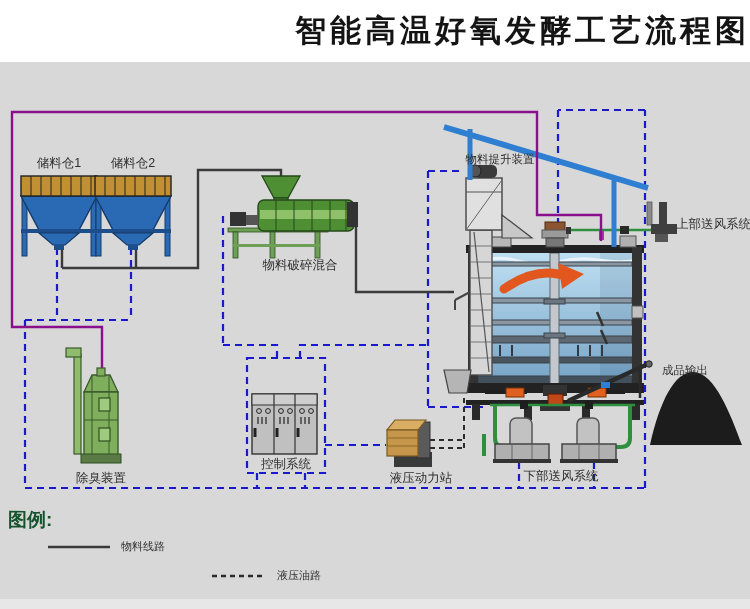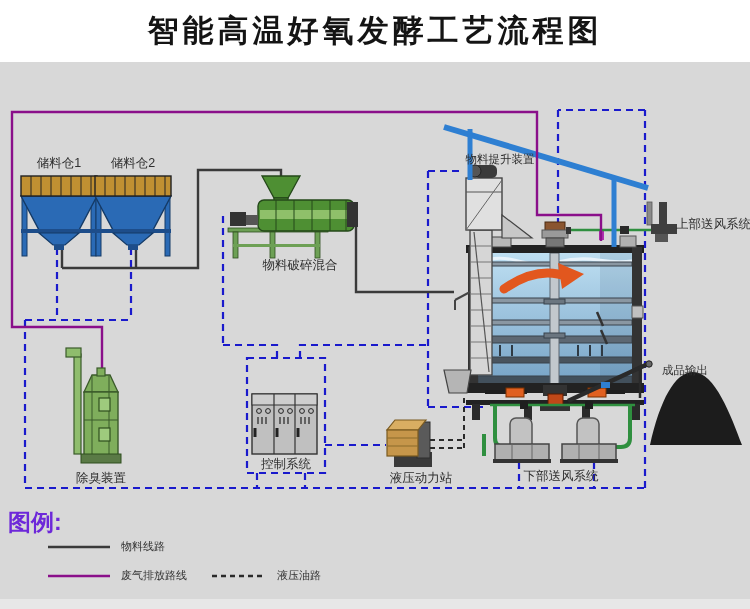--- a/index.html
+++ b/index.html
@@ -1,23 +1,23 @@
 <!DOCTYPE html>
 <html><head>
 <meta charset="utf-8">
 <style>
   html,body{margin:0;padding:0;}
   body{font-family:"Liberation Sans","DejaVu Sans",sans-serif;}
   .canvas{position:relative;width:750px;height:609px;background:#d8d8d8;overflow:hidden;}
   .title-bar{position:absolute;left:0;top:0;width:750px;height:62px;background:#ffffff;
-             display:flex;align-items:center;justify-content:center;}
+             display:flex;align-items:center;justify-content:flex-end;}
   .title-bar h1{margin:0;font-size:31px;font-weight:700;letter-spacing:4px;color:#141414;}
   .diagram{position:absolute;left:0;top:62px;width:750px;height:437px;display:block;}
   .legend{position:absolute;left:0;top:499px;width:750px;height:110px;background:#d8d8d8;}
-  .legend-title{position:absolute;left:8px;top:8px;font-size:23px;font-weight:700;color:#6d28d9;}
+  .legend-title{position:absolute;left:8px;top:8px;font-size:19px;font-weight:700;color:#14532d;}
   .legend-item{position:absolute;display:flex;align-items:center;gap:11px;}
   .legend-item span{font-size:11px;color:#333;}
   .bottom-strip{position:absolute;left:0;top:599px;width:750px;height:10px;background:#e7e7e7;}
   
   .dash-blue{stroke-width:2.2;stroke-dasharray:7 5;fill:none;}
   .dash-black{stroke-width:2;stroke-dasharray:5 4;fill:none;}
   .line-material{stroke-width:2.4;fill:none;}
   .line-purple{stroke-width:2.4;fill:none;}
   .line-green{stroke-width:2.6;fill:none;}
   .pipe-green{stroke-width:4;fill:none;stroke-linecap:butt;}
@@ -343,26 +343,20 @@
 
     <div class="legend-item" style="left:48px;top:40px;">
       <svg width="62" height="6">
         <line x1="0" y1="3" x2="62" y2="3" stroke-width="2.5" stroke="#3a3a3a"></line>
       </svg>
       <span>物料线路</span>
     </div>
 
 
 
-    <div class="legend-item" style="left:48px;top:69px;">
-      <svg width="62" height="6">
-        <line x1="0" y1="3" x2="62" y2="3" stroke-width="2.5" stroke="#8a0f8a"></line>
-      </svg>
-      <span>废气排放路线</span>
-    </div>
 
     <div class="legend-item" style="left:212px;top:69px;justify-content:flex-end;">
       <svg width="54" height="6">
         <line x1="0" y1="3" x2="54" y2="3" stroke-width="2.5" stroke-dasharray="5 4" stroke="#2a2a2a"></line>
       </svg>
       <span>液压油路</span>
     </div>
   </div>
 
   <div class="bottom-strip"></div>

